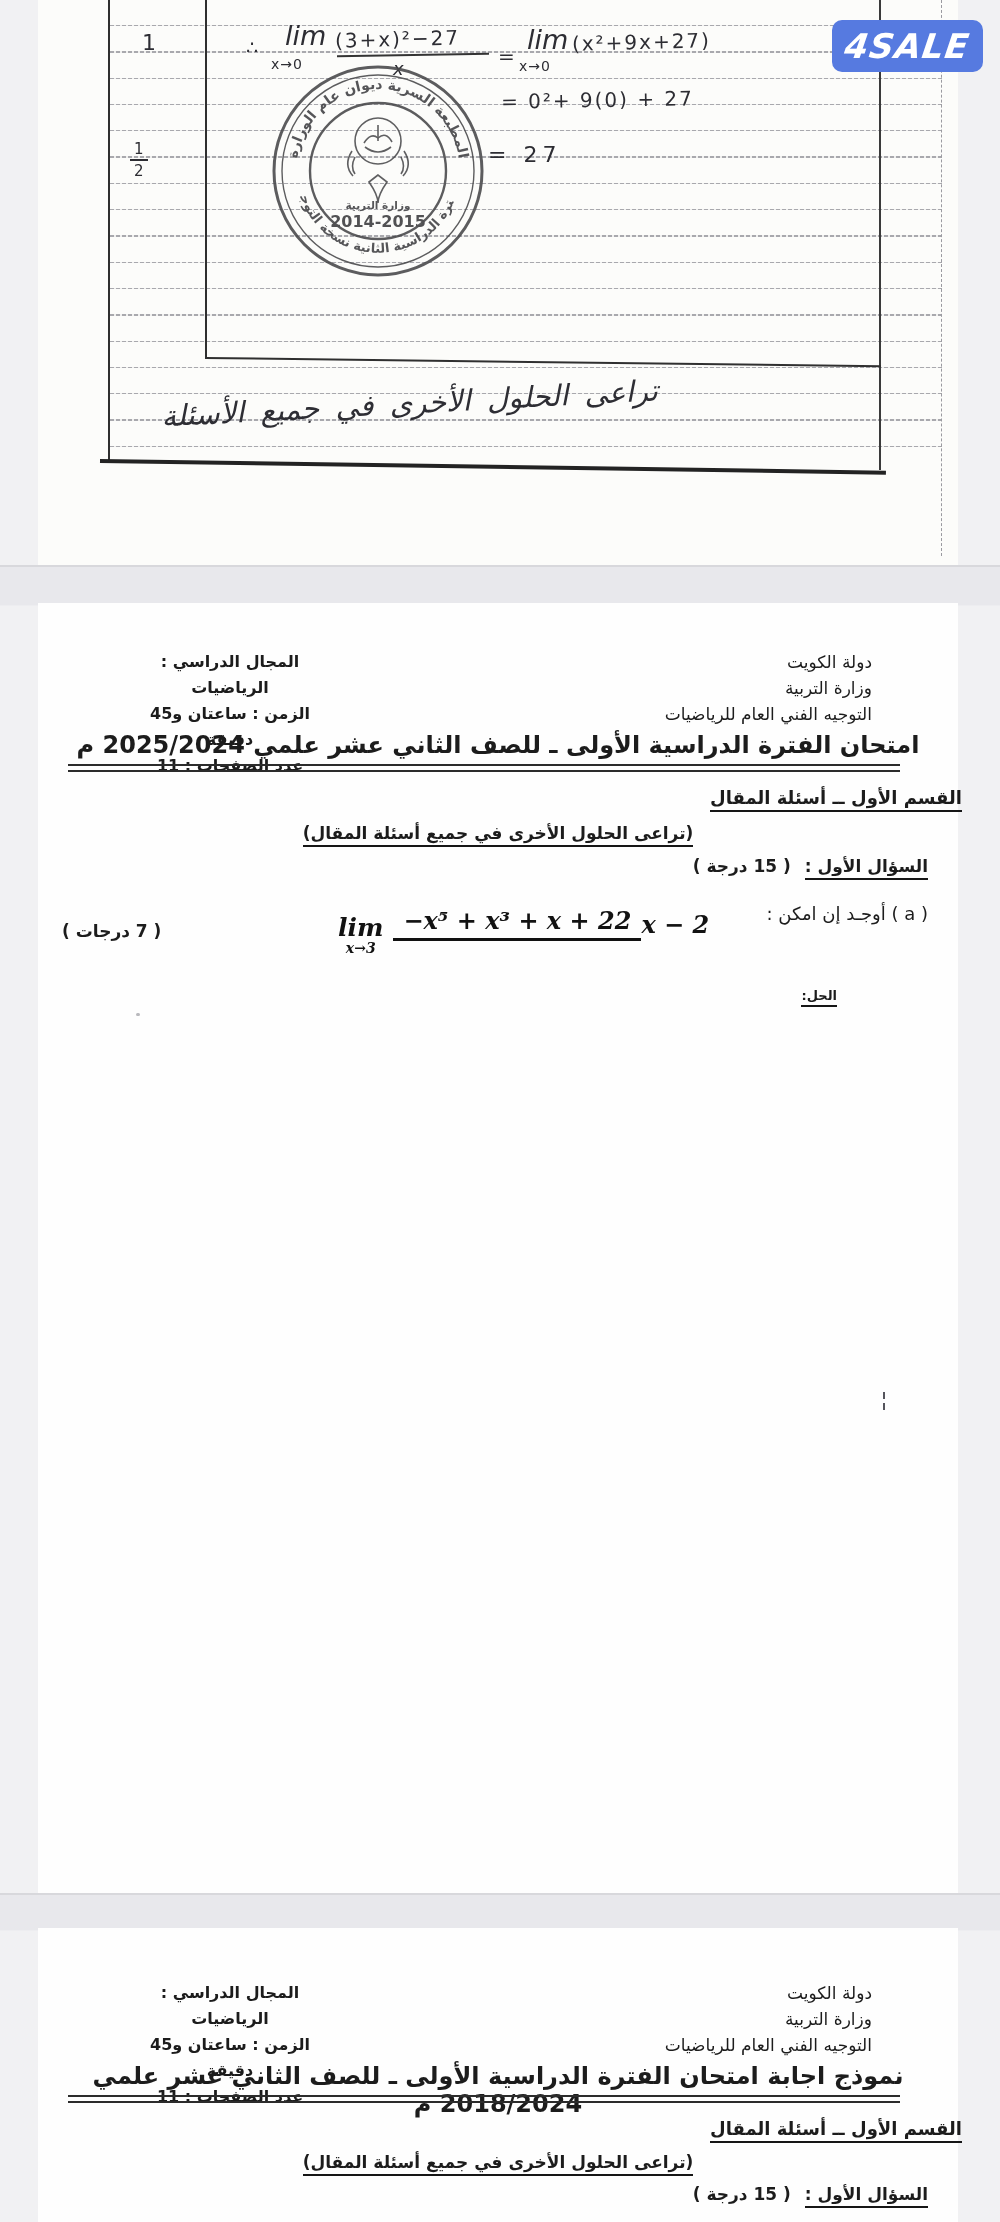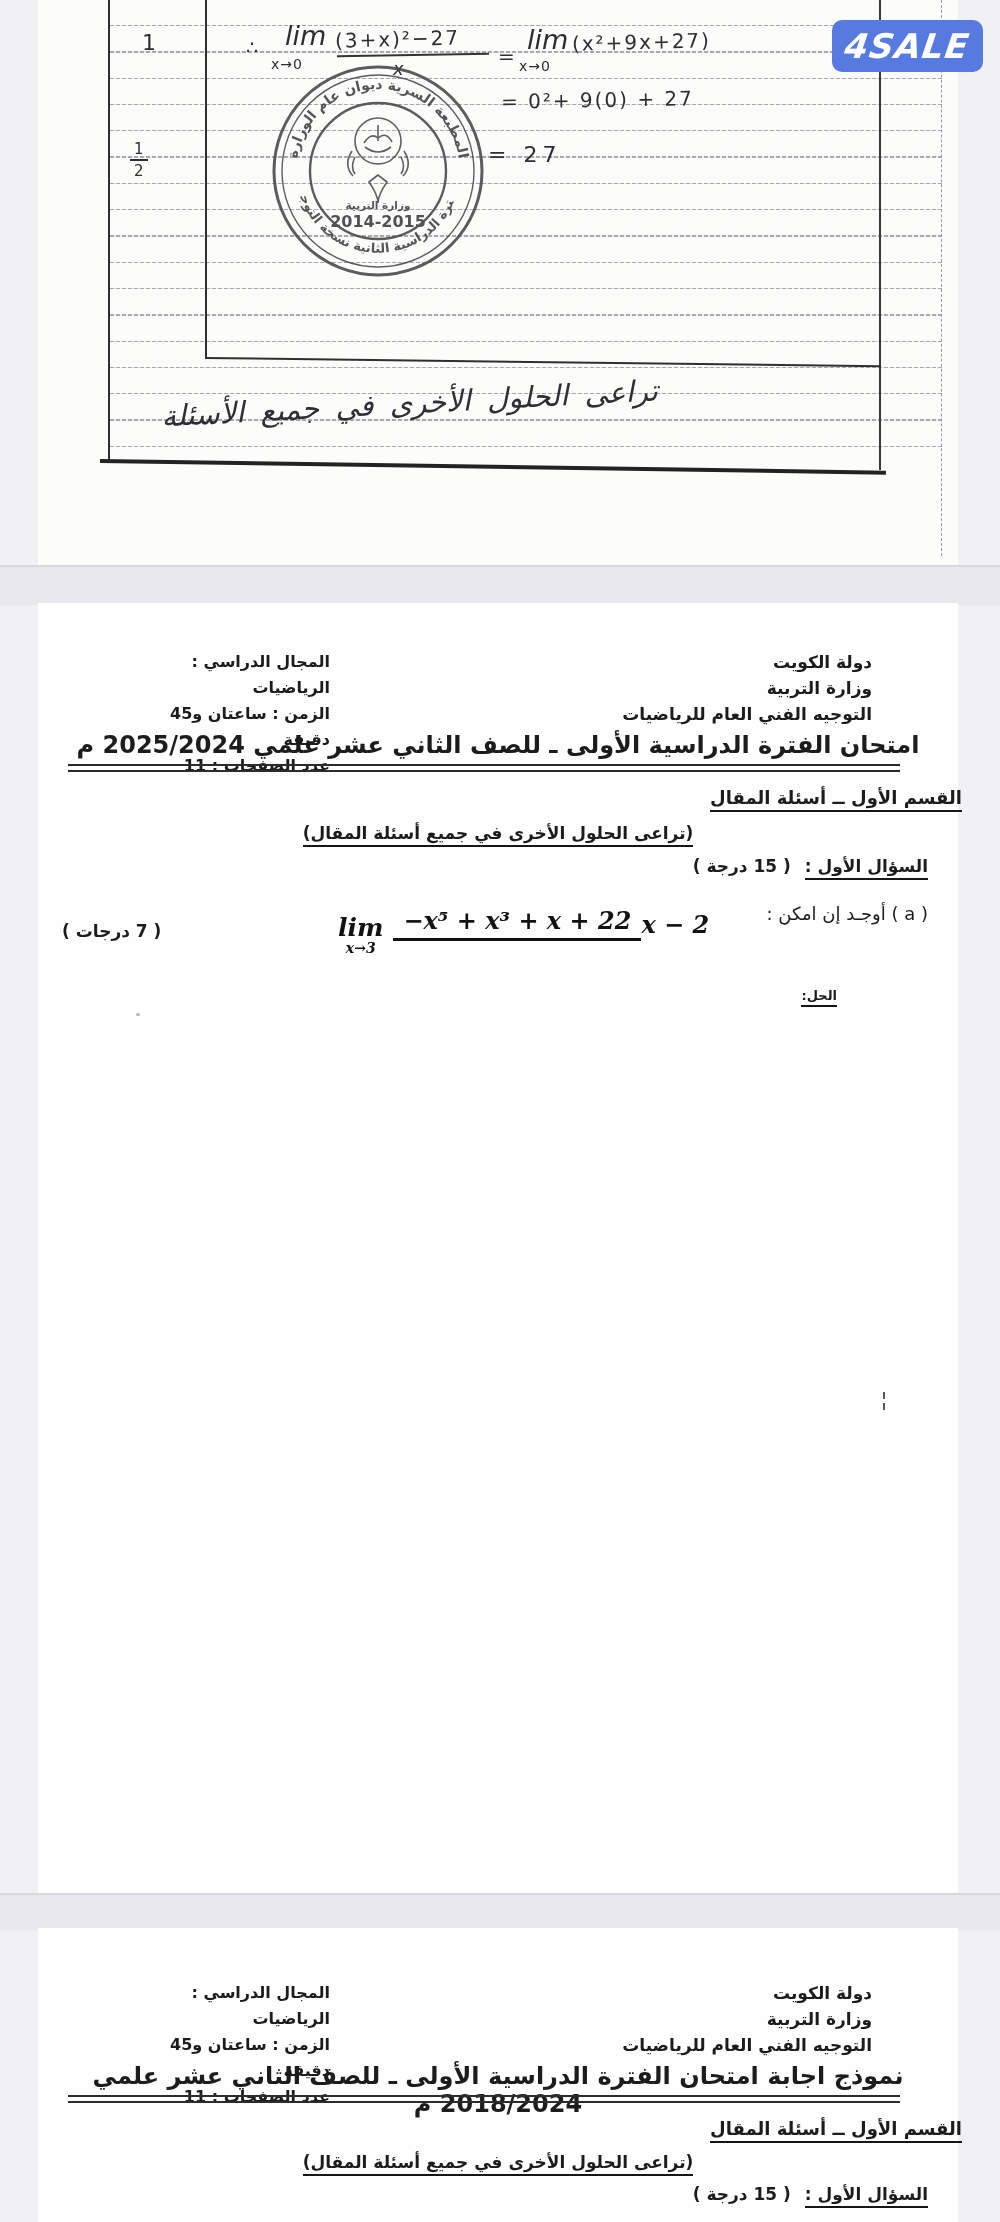--- a/index.html
+++ b/index.html
@@ -41,22 +41,22 @@
   .marginfrac .b{display:block;padding-top:1px;}
   .hw-note{
     position:absolute;left:140px;top:386px;width:480px;
     font-size:29px;font-style:italic;color:#2e2e34;
     transform:rotate(-3deg);word-spacing:7px;white-space:nowrap;
   }
   .caption{position:absolute;left:0;top:486px;width:920px;text-align:center;font-size:17px;color:#3f3f43;letter-spacing:0.5px;transform:translateX(-8px);}
   .stampsvg{position:absolute;left:230px;top:63px;opacity:.88;}
 
   
-  .gov{position:absolute;right:86px;top:46px;text-align:right;font-weight:bold;font-size:17px;line-height:26px;direction:rtl;}
-  .meta{position:absolute;left:92px;top:46px;width:200px;text-align:right;font-weight:bold;font-size:16px;line-height:26px;direction:rtl;}
+  .gov{position:absolute;right:86px;top:46px;text-align:right;font-weight:normal;font-size:17px;line-height:26px;direction:rtl;}
+  .meta{position:absolute;left:92px;top:46px;width:200px;text-align:center;font-weight:bold;font-size:16px;line-height:26px;direction:rtl;}
   .extitle{position:absolute;left:0;top:128px;width:920px;text-align:center;font-weight:bold;font-size:24px;direction:rtl;}
   .dblrule{position:absolute;left:30px;top:161px;width:832px;height:4px;border-top:2px solid #2c2c2c;border-bottom:2px solid #2c2c2c;}
   .section{position:absolute;left:4px;top:184px;width:920px;text-align:right;font-weight:bold;font-size:18px;direction:rtl;}
   .secnote{position:absolute;left:0;top:220px;width:920px;text-align:center;font-weight:bold;font-size:17px;direction:rtl;}
   .u{border-bottom:2.5px solid #161616;padding-bottom:2px;}
   .qline{position:absolute;right:30px;top:253px;direction:rtl;font-weight:bold;font-size:17px;}
   .qline .qm{margin-right:8px;}
   .partlabel{position:absolute;right:30px;top:300px;direction:rtl;font-weight:normal;font-size:18px;}
   .partmarks{position:absolute;left:24px;top:318px;direction:rtl;font-weight:bold;font-size:17px;}
   .solution{position:absolute;right:121px;top:385px;direction:rtl;font-weight:bold;font-size:13px;}

